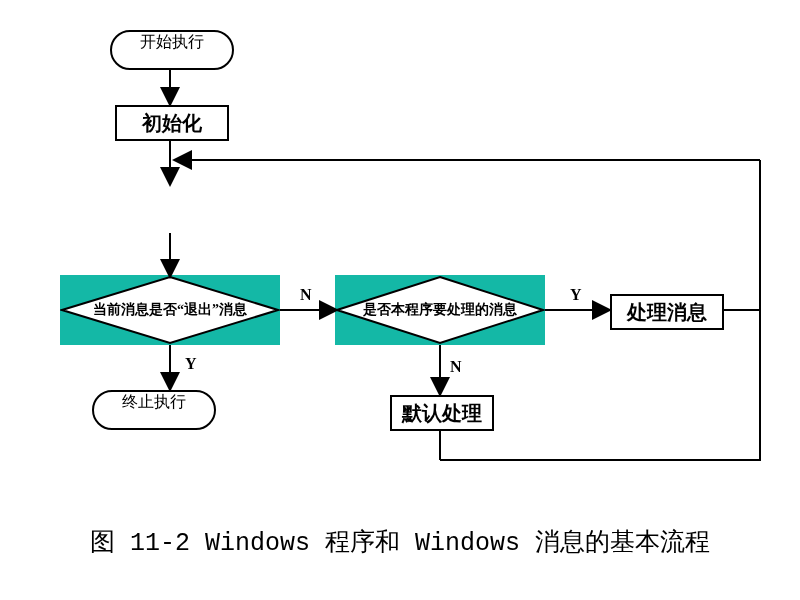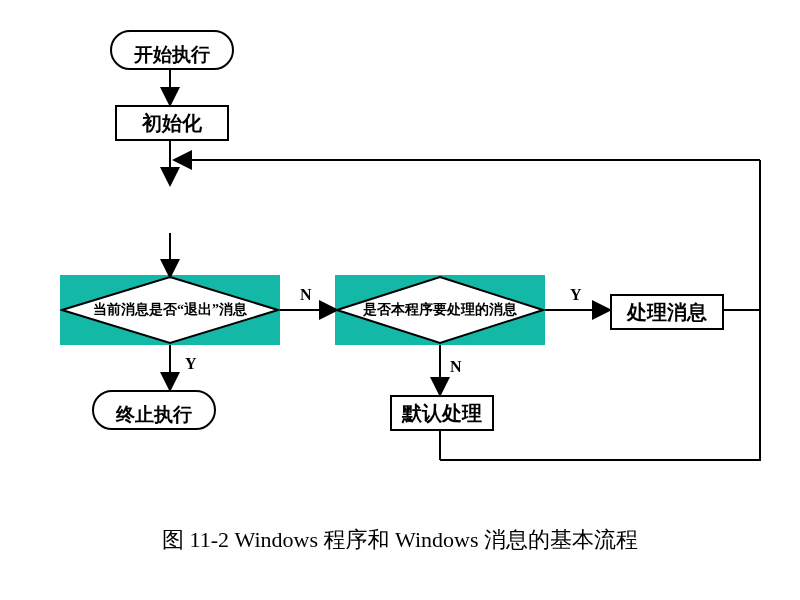--- a/index.html
+++ b/index.html
@@ -15,24 +15,24 @@
     position: relative;
     width: 800px;
     height: 600px;
   }
   .terminator {
     position: absolute;
     border: 2px solid #000;
     border-radius: 999px;
     background: #fff;
     display: flex;
-    align-items: flex-end;
+    align-items: flex-start;
     justify-content: center;
-    font-size: 19px;
-    font-weight: bold;
+    font-size: 16px;
+    font-weight: normal;
   }
   .process {
     position: absolute;
     border: 2px solid #000;
     background: #fff;
     display: flex;
     align-items: center;
     justify-content: center;
     text-align: center;
     font-size: 20px;
@@ -59,22 +59,22 @@
   }
   .edge-label {
     position: absolute;
     font-size: 16px;
     font-weight: bold;
   }
   .caption {
     position: absolute;
     width: 100%;
     text-align: center;
-    font-size: 22px;
-    font-family: Liberation Serif, serif;
+    font-size: 25px;
+    font-family: Liberation Mono, monospace;
   }
   svg.lines {
     position: absolute;
     top: 0; left: 0;
     pointer-events: none;
   }
   .arrowhead {
     fill: #000;
   }
 </style>

